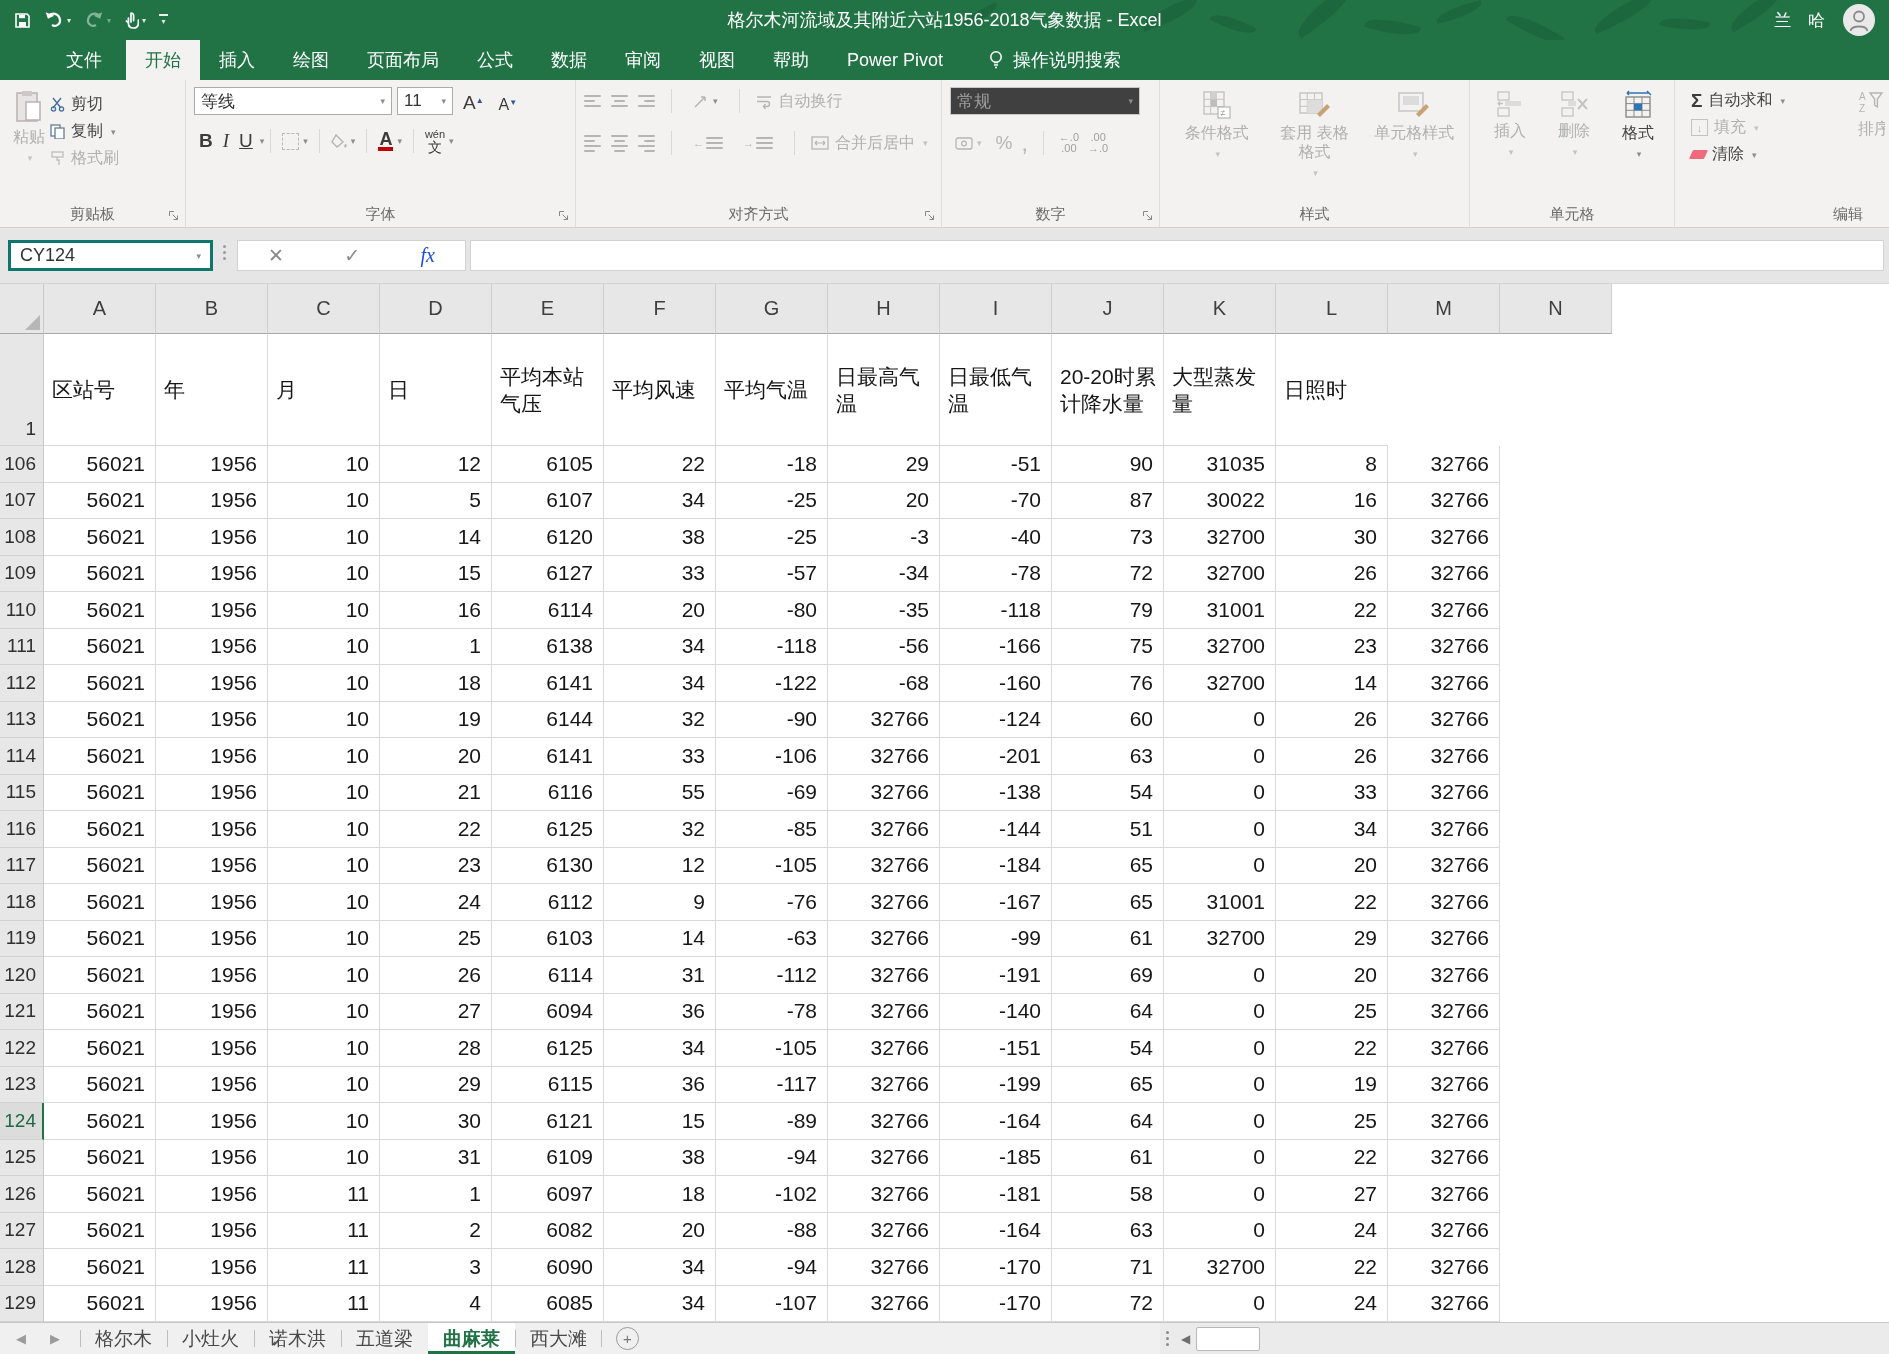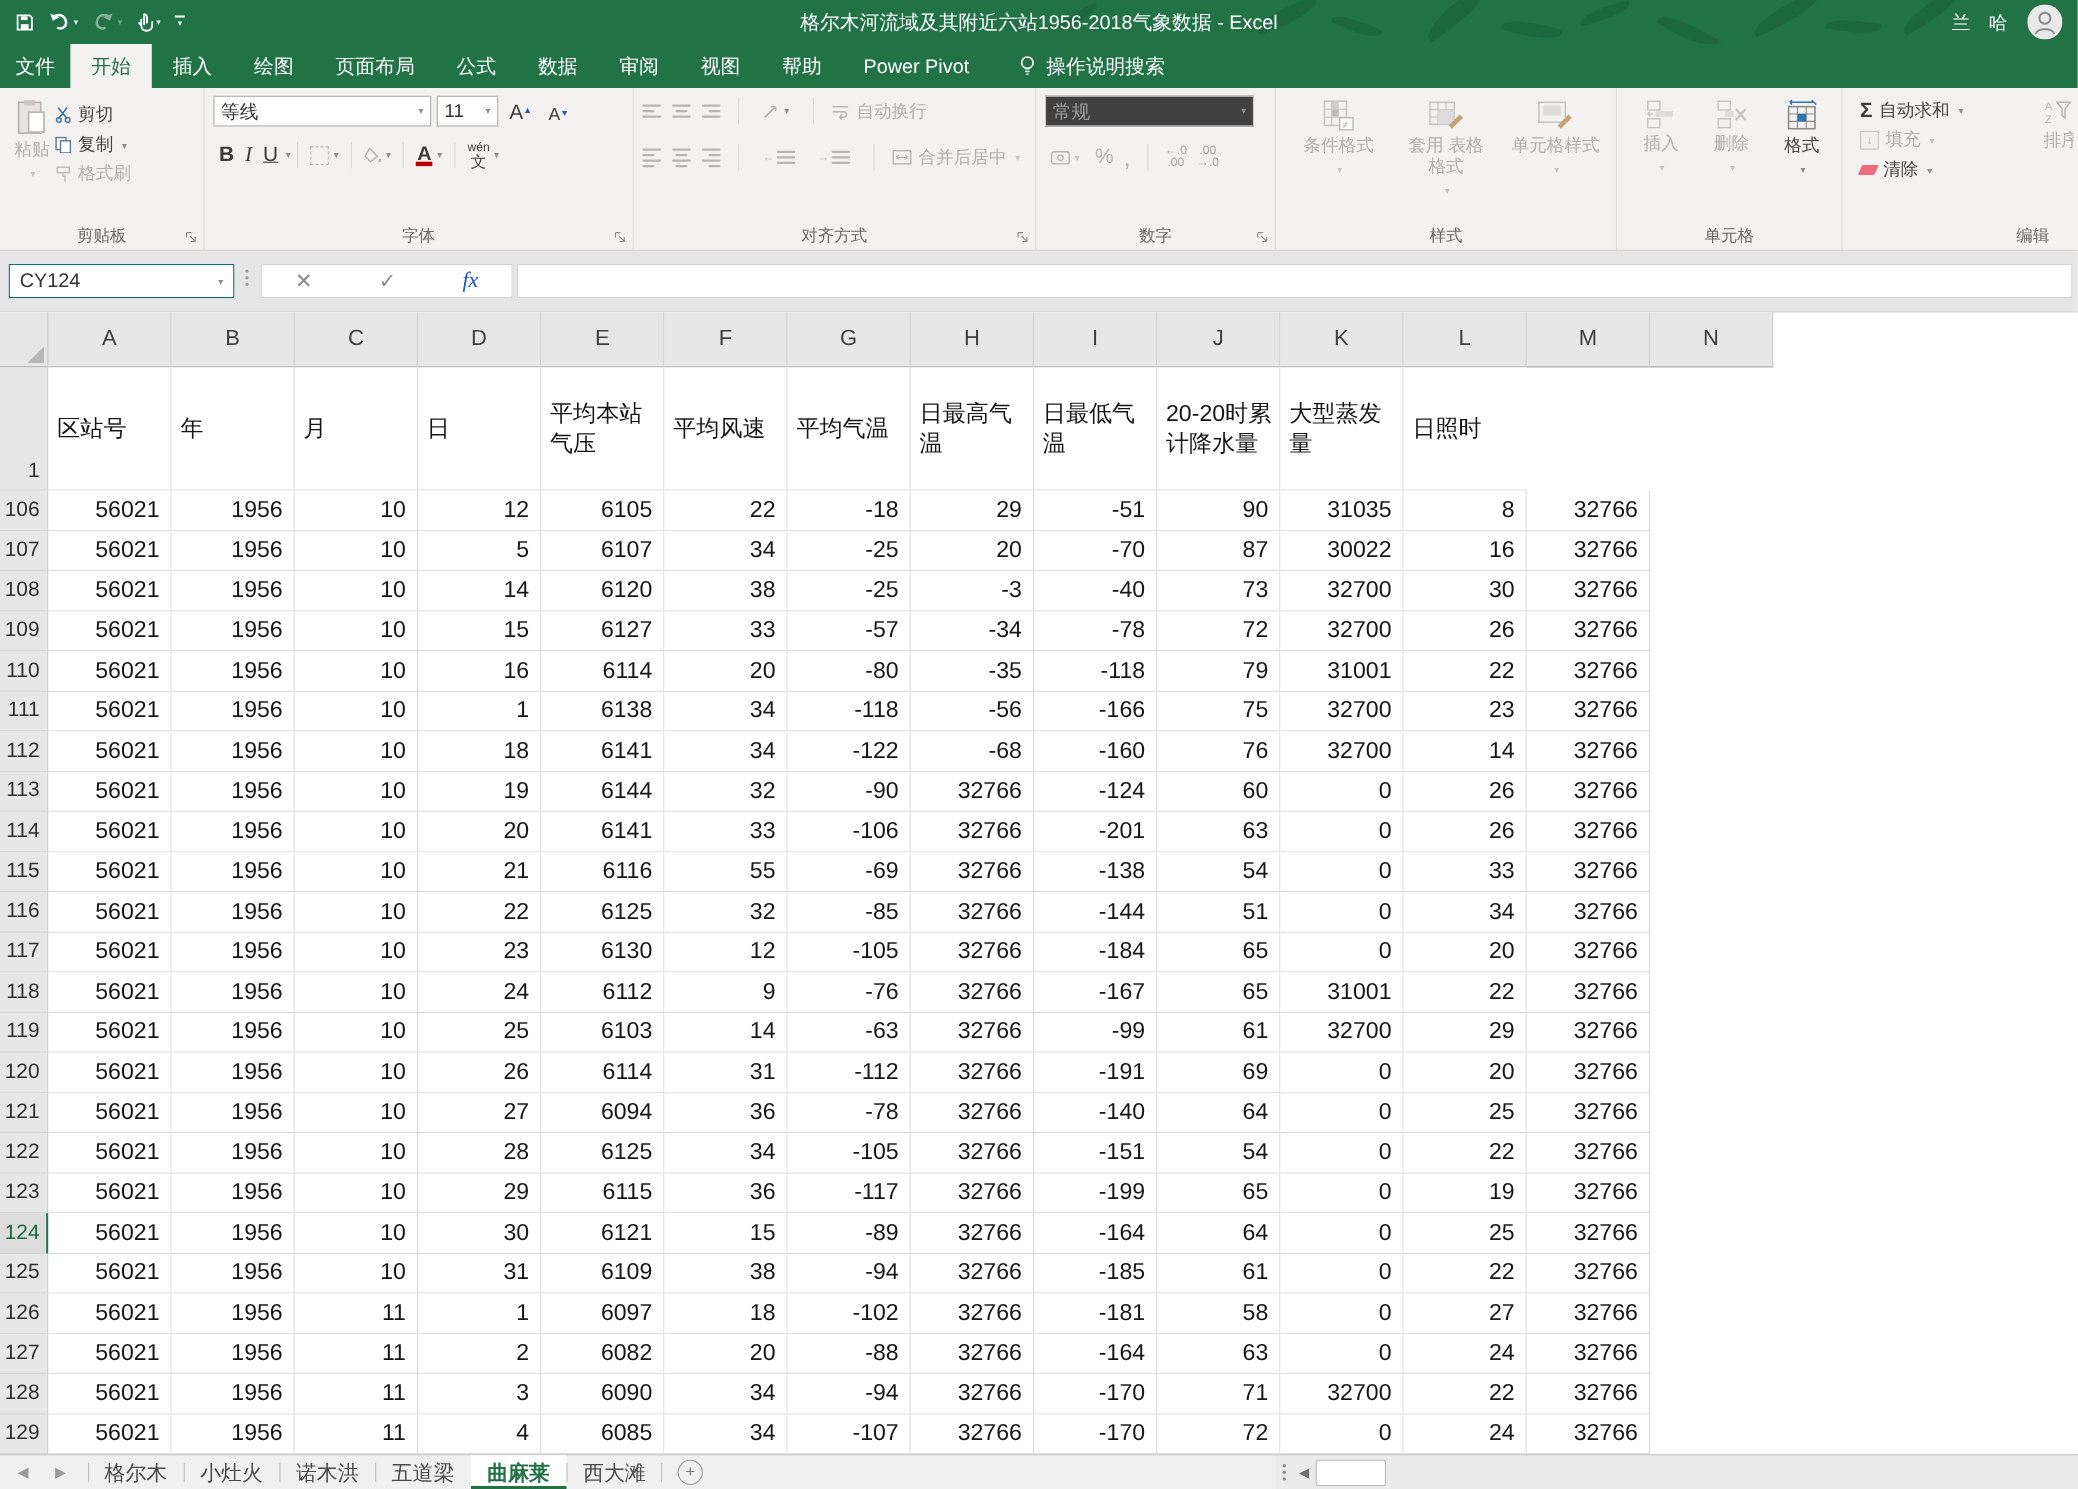--- a/index.html
+++ b/index.html
@@ -11,21 +11,21 @@
   .leaf{position:absolute;background:rgba(0,0,0,.10);border-radius:80% 0 80% 0;}
   .qat{position:absolute;left:14px;top:0;height:40px;display:flex;align-items:center;gap:13px;}
   .qbtn{display:flex;align-items:center;gap:3px;}
   .dd8{font-size:8px;color:rgba(255,255,255,.85);}
   .title{position:absolute;left:50%;top:0;transform:translateX(-50%);line-height:40px;font-size:18px;white-space:nowrap;}
   .account{position:absolute;right:14px;top:0;height:40px;display:flex;align-items:center;gap:12px;font-size:17px;letter-spacing:6px;}
 
   
   .tabrow{position:absolute;left:0;top:40px;width:100%;height:40px;background:#217346;display:flex;align-items:stretch;color:#fff;}
   .rtab{display:flex;align-items:center;padding:0 19px;font-size:18px;white-space:nowrap;}
-  .rtab.file{padding:0 14px;}
+  .rtab.file{padding:0 24px;margin-left:42px;}
   .rtab.active{background:#f3f2f1;color:#217346;}
   .ribbon-search{display:flex;align-items:center;gap:9px;margin-left:26px;font-size:18px;color:#fff;white-space:nowrap;}
 
   
   .ribbon{position:absolute;left:0;top:80px;width:100%;height:148px;background:#f3f2f1;border-bottom:1px solid #d1d1d1;display:flex;box-sizing:border-box;}
   .rgroup{position:relative;height:100%;border-right:1px solid #dedede;box-sizing:border-box;padding:7px 4px 24px 8px;flex:none;}
   .g-label{position:absolute;left:0;right:0;bottom:3px;text-align:center;font-size:15px;color:#6a6a6a;}
   .launcher{position:absolute;right:5px;bottom:5px;opacity:.85;}
   .gbody{display:flex;height:100%;box-sizing:border-box;}
   .bigbtn{display:flex;flex-direction:column;align-items:center;gap:3px;font-size:16px;color:#444;padding:3px 5px;text-align:center;line-height:19px;}
@@ -46,21 +46,21 @@
   .bars.right i.s{align-self:flex-end;}
   .iconbtn{display:flex;align-items:center;gap:2px;padding:2px 5px;}
   .ared{font-size:18px;font-weight:bold;color:#3c3c3c;line-height:15px;border-bottom:4px solid #c00000;padding:0 1px;}
   .stack2{display:flex;flex-direction:column;font-size:11px;line-height:11px;color:#9f9f9f;text-align:center;}
   .eraser{width:15px;height:9px;background:#ef6a7d;transform:skewX(-24deg);border-radius:1px;display:inline-block;}
   .sigma{font-size:19px;color:#3c3c3c;font-weight:bold;}
   .fillicon{width:15px;height:15px;border:1px solid #c3c3c3;color:#b5b5b5;font-size:11px;display:inline-flex;align-items:center;justify-content:center;}
 
   
   .frow{position:absolute;left:0;top:228px;width:100%;height:56px;background:#e6e6e6;border-bottom:1px solid #d4d4d4;box-sizing:border-box;}
-  .namebox{position:absolute;left:8px;top:12px;width:205px;height:31px;background:#fff;border:1px solid #0f766e;display:flex;align-items:center;padding:0 9px;font-size:18px;color:#333;box-sizing:border-box;}
+  .namebox{position:absolute;left:8px;top:12px;width:205px;height:31px;background:#fff;border:3px solid #0f766e;display:flex;align-items:center;padding:0 9px;font-size:18px;color:#333;box-sizing:border-box;}
   .namebox .dd{margin-left:auto;}
   .fdots{position:absolute;left:223px;top:17px;display:flex;flex-direction:column;gap:3px;}
   .fdots i{width:3px;height:3px;background:#9a9a9a;border-radius:50%;display:block;}
   .fxpanel{position:absolute;left:237px;top:12px;width:229px;height:31px;background:#fff;border:1px solid #d2d2d2;display:flex;align-items:center;justify-content:space-around;box-sizing:border-box;}
   .fxx{font-size:19px;color:#8a8a8a;}
   .fxcheck{font-size:19px;color:#8a8a8a;}
   .fxfx{font-family:"Liberation Serif",serif;font-style:italic;font-size:20px;color:#1d4ed8;}
   .fbar{position:absolute;left:470px;top:12px;right:5px;height:31px;background:#fff;border:1px solid #d2d2d2;box-sizing:border-box;}
 
   

